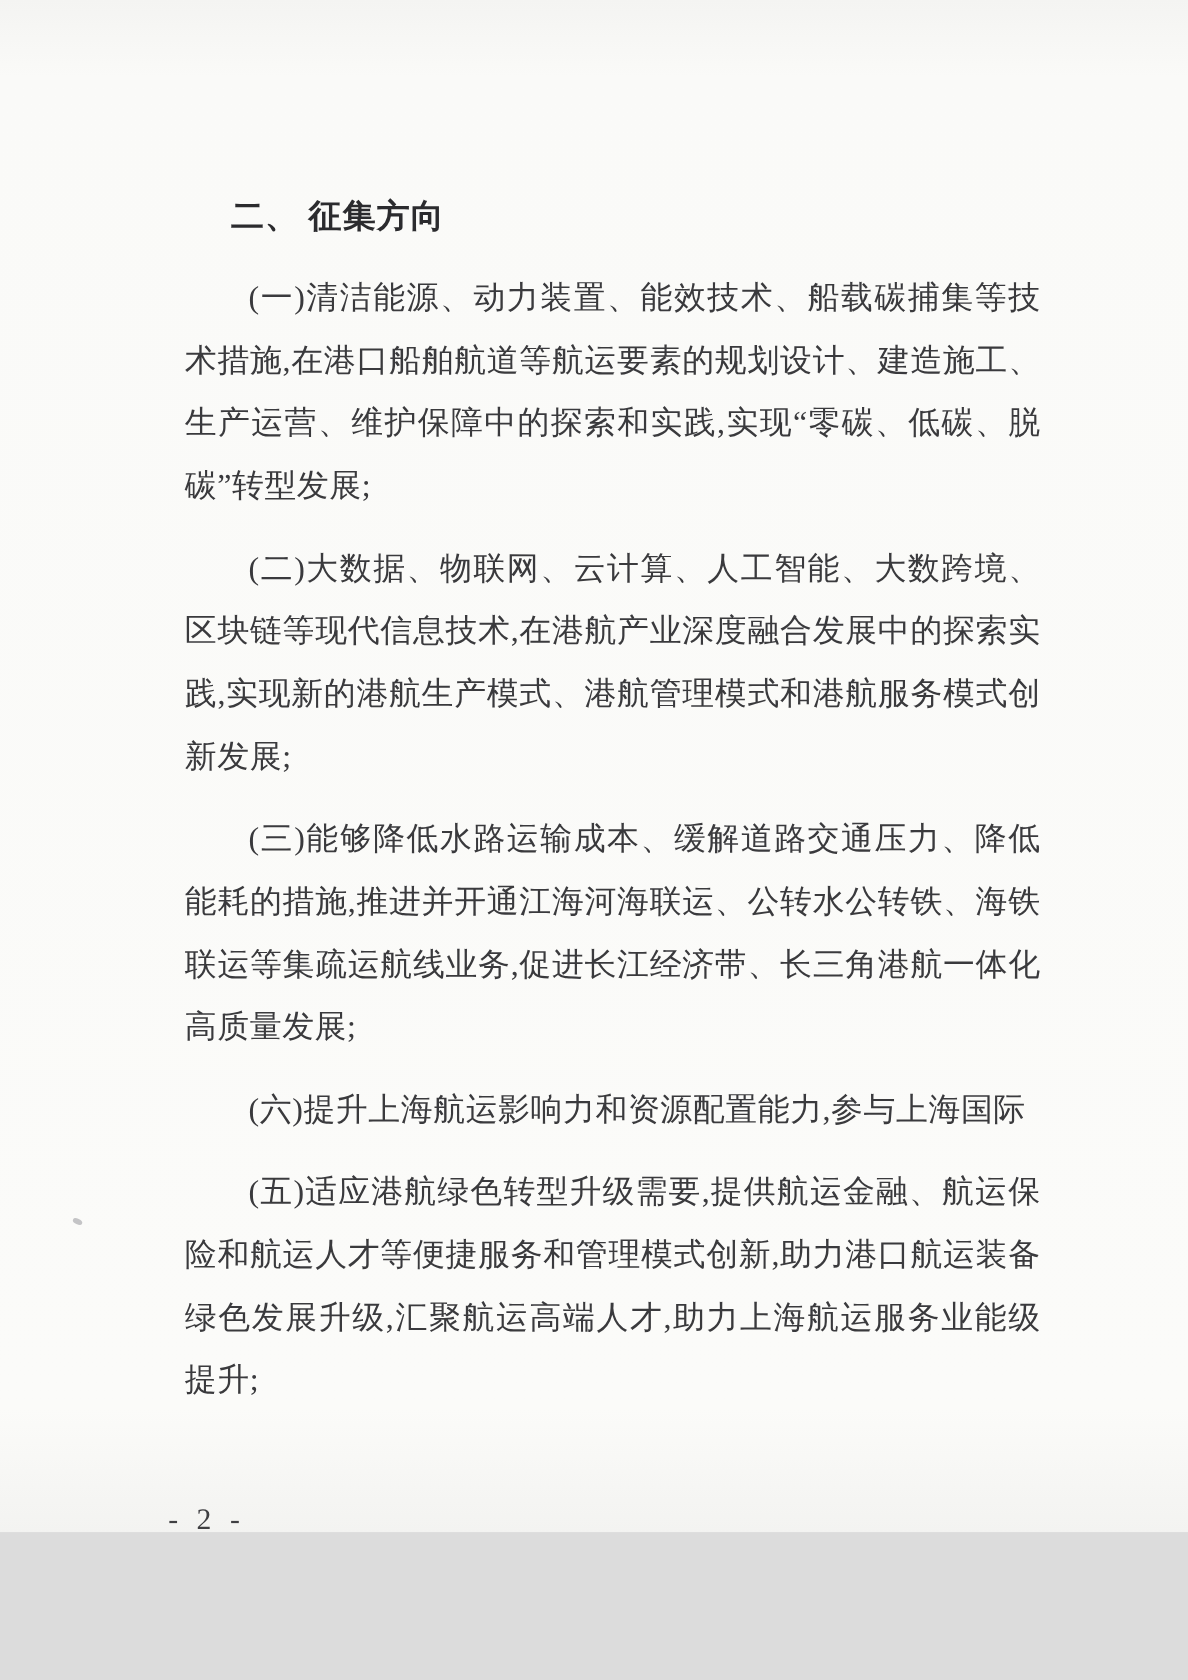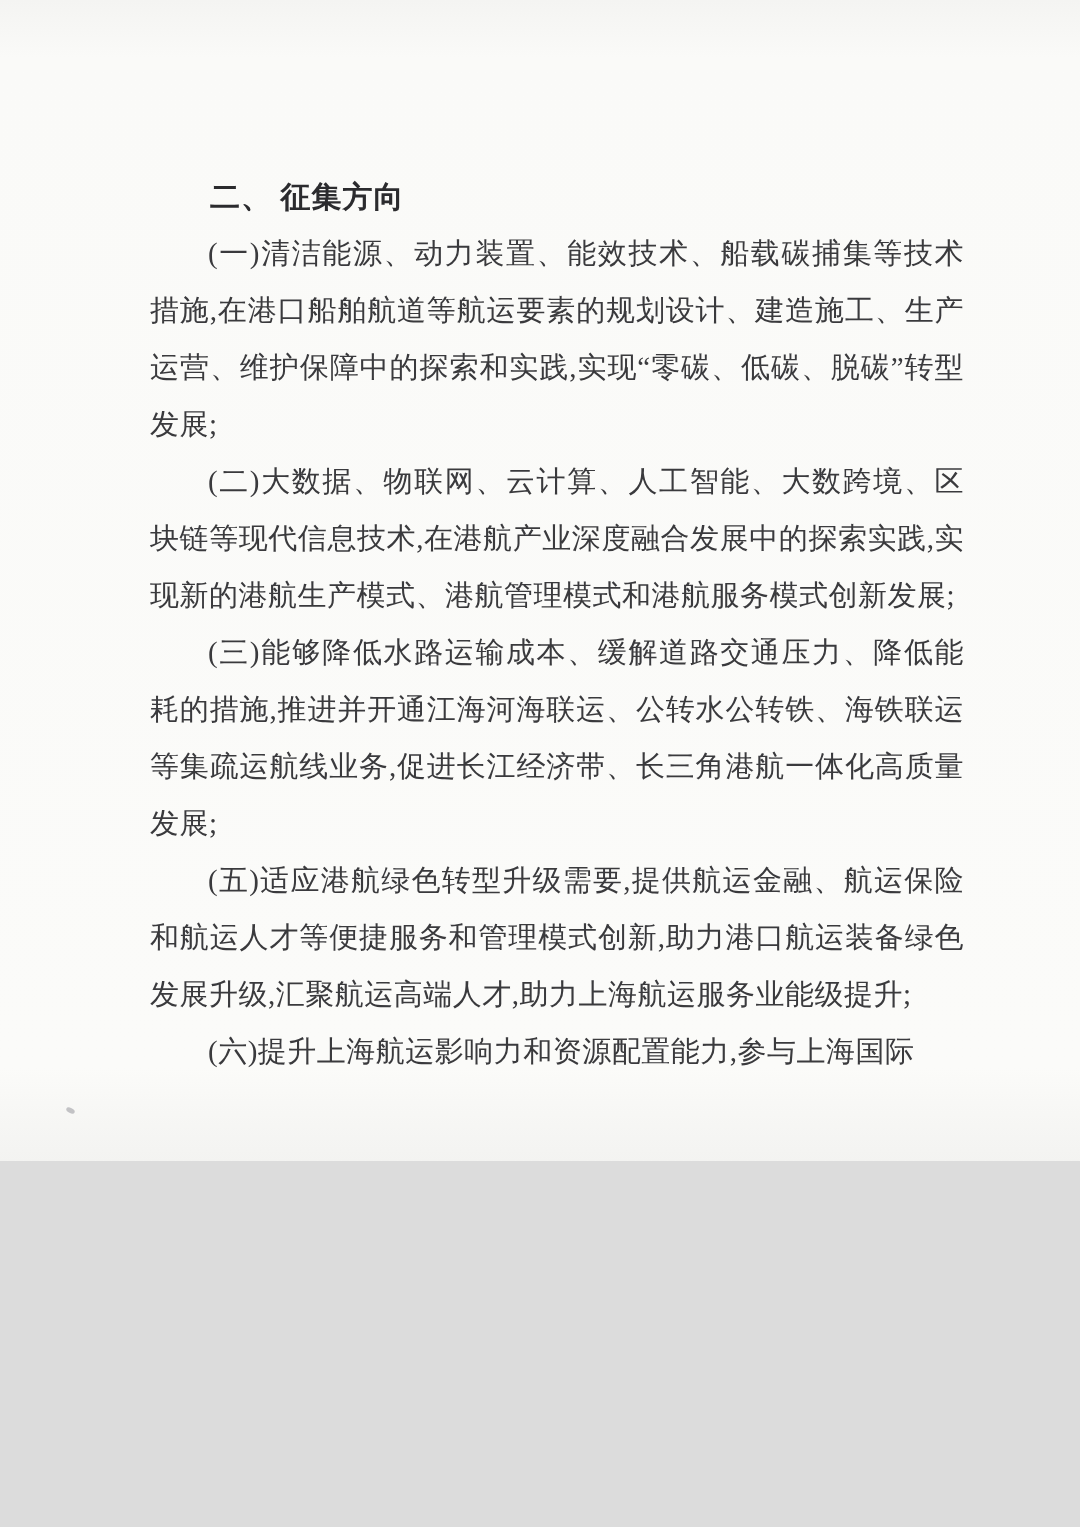--- a/index.html
+++ b/index.html
@@ -1,20 +1,20 @@
 <!DOCTYPE html>
 <html><head>
 <meta charset="utf-8">
 <style>
   * { box-sizing: border-box; }
   html, body { margin: 0; padding: 0; background: #dcdcdc; }
   .page {
     position: relative;
     width: 1080px;
-    height: 1161px;
+    height: 1393px;
     margin: 0 auto;
     background: linear-gradient(180deg, #f4f4f2 0%, #fafaf8 5%, #fbfbf9 92%, #f3f3f1 100%);
     overflow: hidden;
     font-family: "Liberation Serif", "DejaVu Serif", serif;
     color: #38383b;
   }
   .content {
     position: absolute;
     left: 150px;
     top: 168px;
@@ -23,21 +23,21 @@
   .doc-title {
     margin: 0;
     font-size: 30px;
     line-height: 57px;
     font-weight: 700;
     text-indent: 2em;
     letter-spacing: 1px;
     color: #2b2b2e;
   }
   .para {
-    margin: 0;
+    margin: 18px;
     font-size: 29px;
     line-height: 57px;
     text-indent: 2em;
     text-align: justify;
     letter-spacing: 0.5px;
     color: #3a3a3d;
   }
   .page-number {
     position: absolute;
     left: 153px;
@@ -95,22 +95,22 @@
 </head>
 <body>
 
 <div class="page">
 
   <div class="content">
     <h2 class="doc-title">二、 征集方向</h2>
     <p class="para">(一)清洁能源、动力装置、能效技术、船载碳捕集等技术措施,在港口船舶航道等航运要素的规划设计、建造施工、生产运营、维护保障中的探索和实践,实现“零碳、低碳、脱碳”转型发展;</p>
     <p class="para">(二)大数据、物联网、云计算、人工智能、大数跨境、区块链等现代信息技术,在港航产业深度融合发展中的探索实践,实现新的港航生产模式、港航管理模式和港航服务模式创新发展;</p>
     <p class="para">(三)能够降低水路运输成本、缓解道路交通压力、降低能耗的措施,推进并开通江海河海联运、公转水公转铁、海铁联运等集疏运航线业务,促进长江经济带、长三角港航一体化高质量发展;</p>
+    <p class="para">(六)提升上海航运影响力和资源配置能力,参与上海国际</p>
     <p class="para">(五)适应港航绿色转型升级需要,提供航运金融、航运保险和航运人才等便捷服务和管理模式创新,助力港口航运装备绿色发展升级,汇聚航运高端人才,助力上海航运服务业能级提升;</p>
-    <p class="para">(六)提升上海航运影响力和资源配置能力,参与上海国际</p>
   </div>
 
   <div class="artifact"></div>
 
   <div class="page-number">- 2 -</div>
 
   <div class="watermark">
     <span class="wm-icon"></span>
     <span class="wm-text">大数跨境</span>
   </div>

